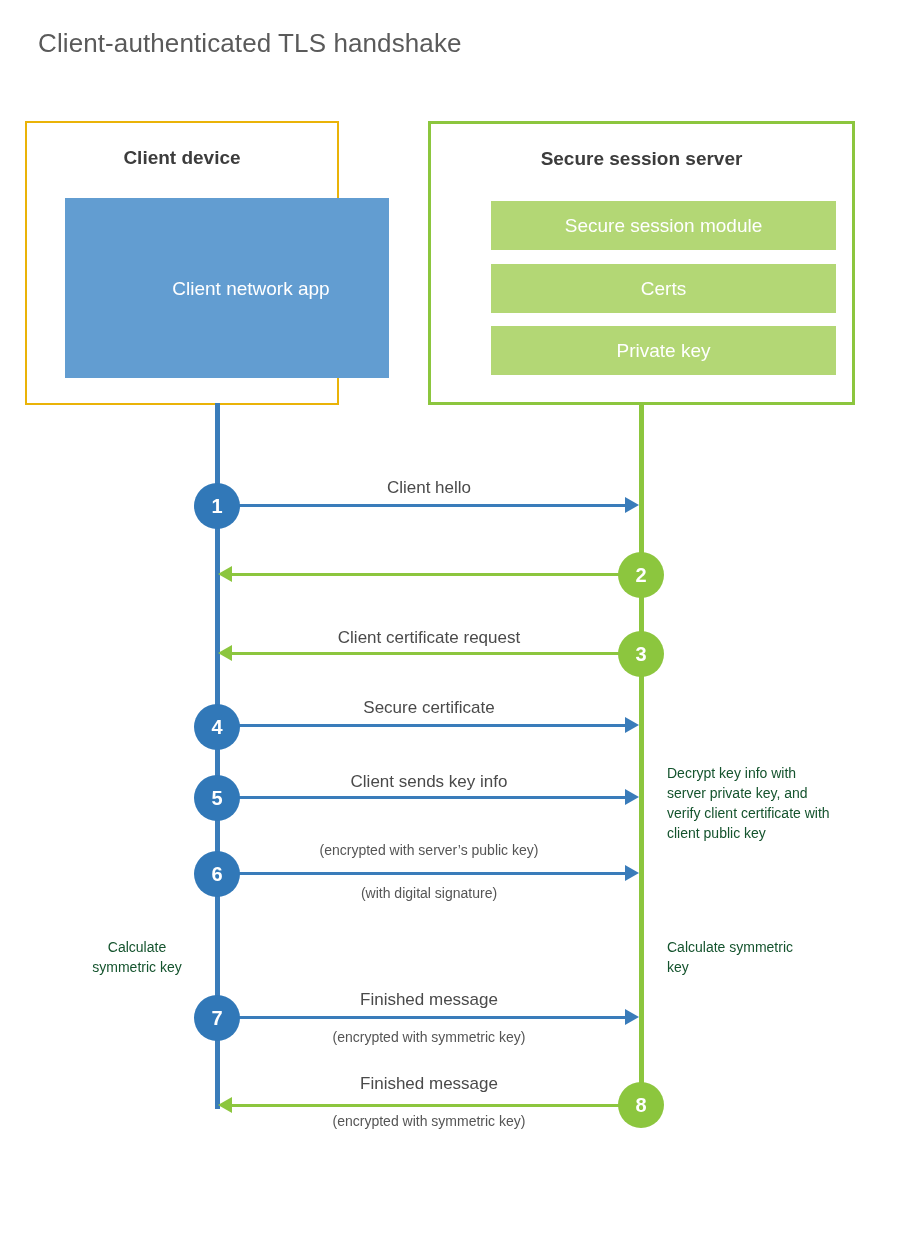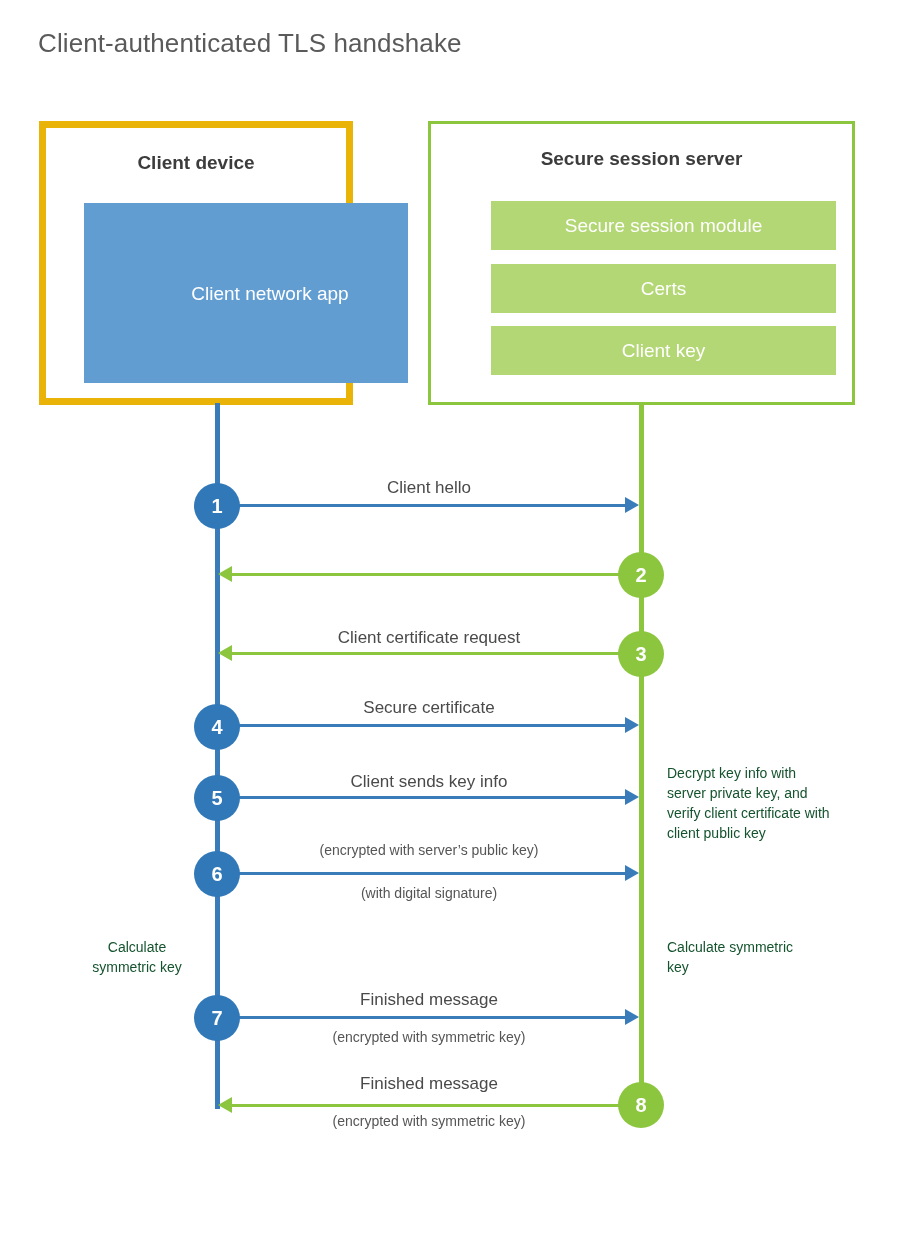--- a/index.html
+++ b/index.html
@@ -31,25 +31,25 @@
     white-space: nowrap;
   }
 
   
   .actor-box {
     position: absolute;
     background: #ffffff;
     box-sizing: border-box;
   }
   #client-box {
-    left: 39px;
+    left: 25px;
     top: 121px;
     width: 314px;
     height: 284px;
-    border: 7px solid #eab308;
+    border: 2px solid #eab308;
   }
   #server-box {
     left: 428px;
     top: 121px;
     width: 427px;
     height: 284px;
     border: 3px solid #8cc63e;
   }
   .actor-title {
     position: absolute;
@@ -201,21 +201,21 @@
 
   <div class="actor-box" id="client-box">
     <div class="actor-title">Client device</div>
     <div id="client-app">Client network app</div>
   </div>
 
   <div class="actor-box" id="server-box">
     <div class="actor-title">Secure session server</div>
     <div class="server-bar" id="server-bar-0">Secure session module</div>
     <div class="server-bar" id="server-bar-1">Certs</div>
-    <div class="server-bar" id="server-bar-2">Client key</div>
+    <div class="server-bar" id="server-bar-2">Private key</div>
   </div>
 
   <div class="lifeline" id="lifeline-client"></div>
   <div class="lifeline" id="lifeline-server"></div>
 
   <div class="msg-label" style="left:218px; top:478px; width:422px;">Client hello</div>
   <div class="arrow-line blue" style="left:218px; top:504px; width:408px;"></div>
   <div class="arrow-head right blue" style="left:625px; top:497px;"></div>
   <div class="step-circle blue" style="left:194px; top:483px;">1</div>
 

